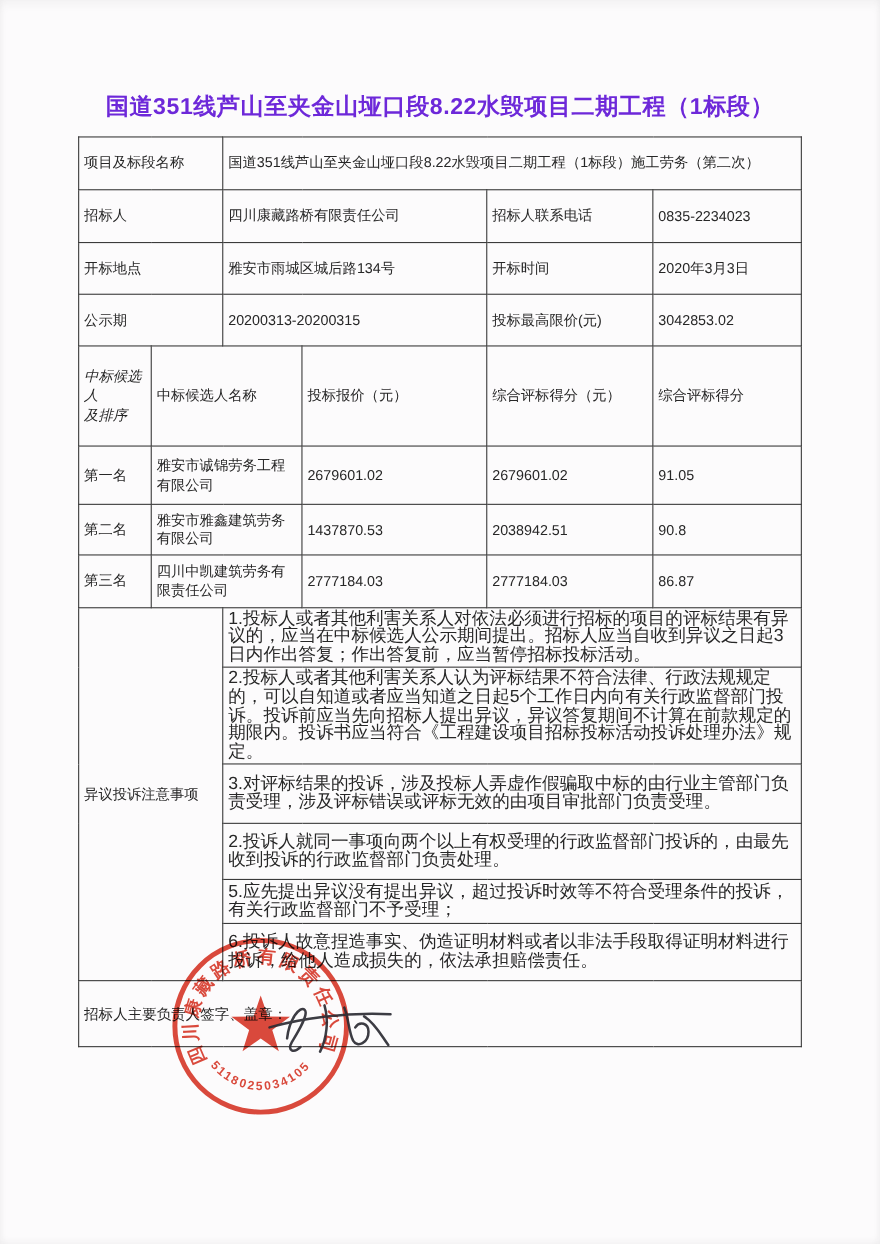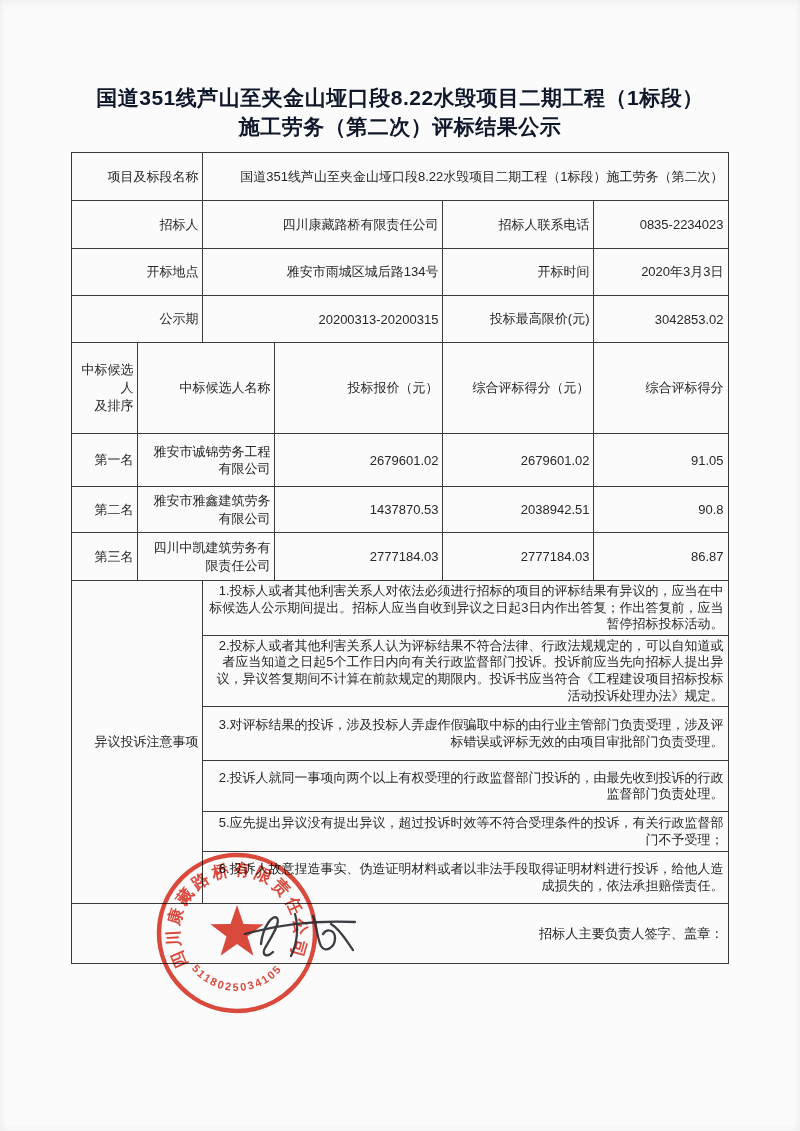--- a/index.html
+++ b/index.html
@@ -13,47 +13,47 @@
     margin:0 auto;
     background:#fcfbfc;
     box-shadow:inset 0 4px 8px rgba(60,55,60,.05), inset 0 -3px 6px rgba(60,55,60,.04);
     overflow:hidden;
   }
   .doc-title{
     padding-top:84px;
     text-align:center;
     font-size:21px;
     font-weight:bold;
-    color:#0f172a;
+    color:#6d28d9;
     line-height:1.36;
     letter-spacing:.5px;
   }
   table.main{
     border-collapse:collapse;
     table-layout:fixed;
     width:656px;
     margin:11px auto 0;
     font-size:13px;
     color:#272727;
   }
   table.main td{
     border:1.6px solid #3b3b3b;
-    text-align:right;
+    text-align:left;
     vertical-align:middle;
     padding:2px 4px;
     word-break:break-all;
   }
   td.lab{font-size:13px;}
-  td.pre{white-space:pre-line;}
+  td.pre{white-space:pre-line;font-style:italic;}
   td.tl{text-align:left;padding-left:8px;}
   td.name{padding:2px 1px;line-height:1.35;}
   td.note{
     text-align:left;
     padding:3px 5px;
-    font-size:13px;
+    font-size:16px;
     line-height:16.6px;
     margin-left:36px;
   }
   td.foot{
     text-align:left;
     padding-left:6px;
     font-size:13.2px;
   }
   tr.h48{height:48px} tr.h47{height:47px} tr.h91{height:91px}
   tr.h53{height:53px} tr.h46{height:46px} tr.h48b{height:48px}
@@ -77,21 +77,20 @@
     pointer-events:none;
   }
 </style>
 </head>
 <body>
 
 <div class="page">
 
   <div class="doc-title">
     <div>国道351线芦山至夹金山垭口段8.22水毁项目二期工程（1标段）</div>
-    <div>施工劳务（第二次）评标结果公示</div>
   </div>
 
   <table class="main">
     <colgroup>
       <col style="width:66px">
         <col style="width:65px">
         <col style="width:72px">
       <col style="width:168px">
         <col style="width:151px">
         <col style="width:134px">

